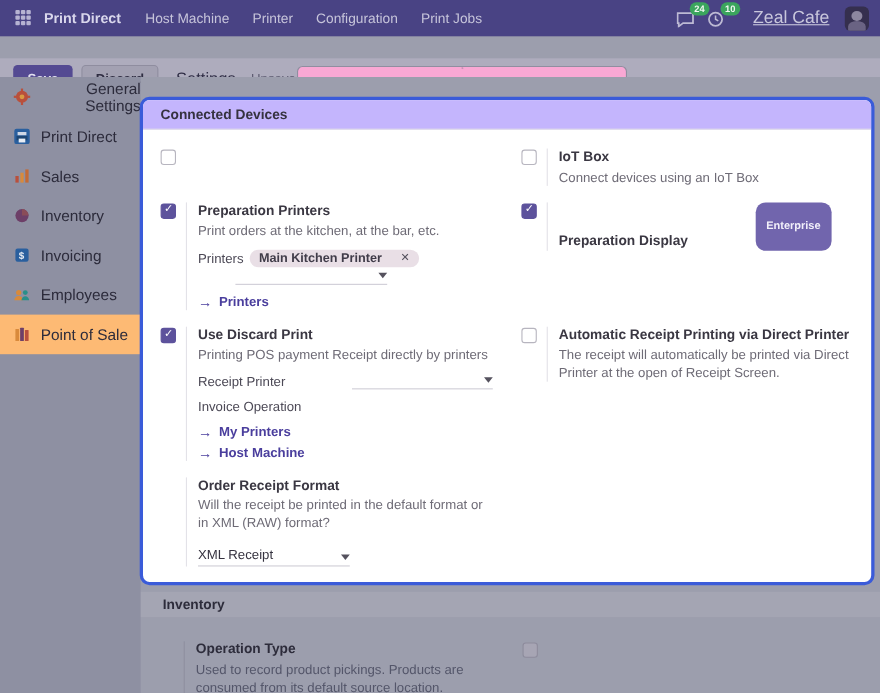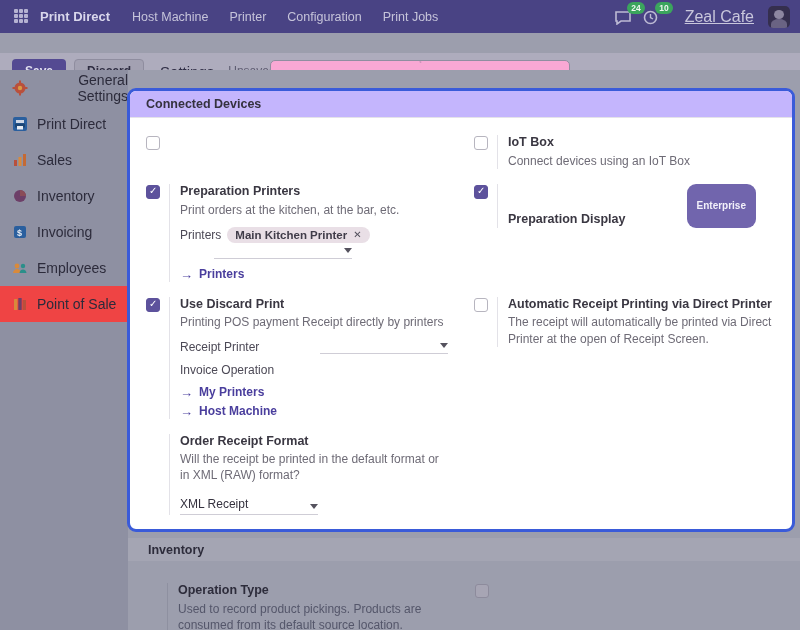--- a/index.html
+++ b/index.html
@@ -51,21 +51,21 @@
     position:absolute; left:270px; top:7px; width:300px; height:24px;
     border:1px solid #908ea0; border-radius:5px; background:#f9a8d4;
     display:flex; align-items:center; padding:0 8px; gap:6px; cursor:text;flex-direction:column;
   }
   .searchbox input { border:none; outline:none; background:transparent; font-size:12px; color:#49475a; width:100%; font-family:inherit; }
   .searchbox input::placeholder { color:#737182; }
 
   
   .sidebar { position:absolute; top:70px; left:0; width:128px; bottom:0; background:#8e90a2; }
   .side-item { display:flex; align-items:center; gap:9px; height:36px; padding-left:12px; cursor:pointer; }
-  .side-item.selected { background:#ef4444; }
+  .side-item.selected { background:#fdba74; }
   .side-item .slabel { font-size:14px; color:#2c2b3b;text-align:right; }
   .sicon { width:16px; height:16px; flex:0 0 16px; }
 
   
   .main { position:absolute; top:70px; left:128px; right:0; bottom:0; background:#9c9ead; }
   .inv-strip { position:absolute; top:468px; left:0; right:0; height:23px; background:#a4a5b3; display:flex; align-items:center; padding-left:20px; }
   .inv-strip .strip-label { font-size:12.5px; font-weight:700; color:#2d2c3b; }
   .inv-grid {
     position:absolute; top:505px; left:0; width:667px; padding:8px 16px;
     display:grid; grid-template-columns:1fr 1fr; column-gap:26px;
@@ -99,21 +99,21 @@
   .ent-badge {
     margin-left:auto; margin-right:20px; background:#7165ad; color:#f2f0fa;
     font-size:10px; font-weight:700; border-radius:9px; padding:16px 10px; line-height:1.2;
   }
 
   
   .prow { display:flex; align-items:center; margin-top:9px; gap:6px; }
   .flabel { font-size:12px; color:#4c4956; }
   .tag {
     background:#e9dfe6; color:#403c49; font-size:11.5px; font-weight:700;
-    border-radius:10px; padding:2px 8px; display:inline-flex; align-items:center; gap:6px; cursor:pointer;
+    border-radius:10px; padding:2px 8px; display:inline-flex; align-items:center; gap:17px; cursor:pointer;
   }
   .tag-x { font-size:10px; font-weight:400; color:#53505c; cursor:pointer; }
   .ddl { border-bottom:1px solid #cfcdd6; display:flex; justify-content:space-between; align-items:flex-end;
     font-size:12px; color:#35323f; padding-bottom:3px; cursor:pointer; }
   .caret { width:0; height:0; border-left:4px solid transparent; border-right:4px solid transparent; border-top:5px solid #55525e; margin-bottom:2px; }
   .ilink { display:flex; align-items:center; gap:6px; color:#4a3e9d; font-size:12px; font-weight:700; margin-top:8px; cursor:pointer; width:max-content; }
   .ilink .arrow { font-size:13px; }
   .frow { display:flex; justify-content:space-between; align-items:flex-end; margin-top:9px; }
   .frow .dd { width:128px; }
 

